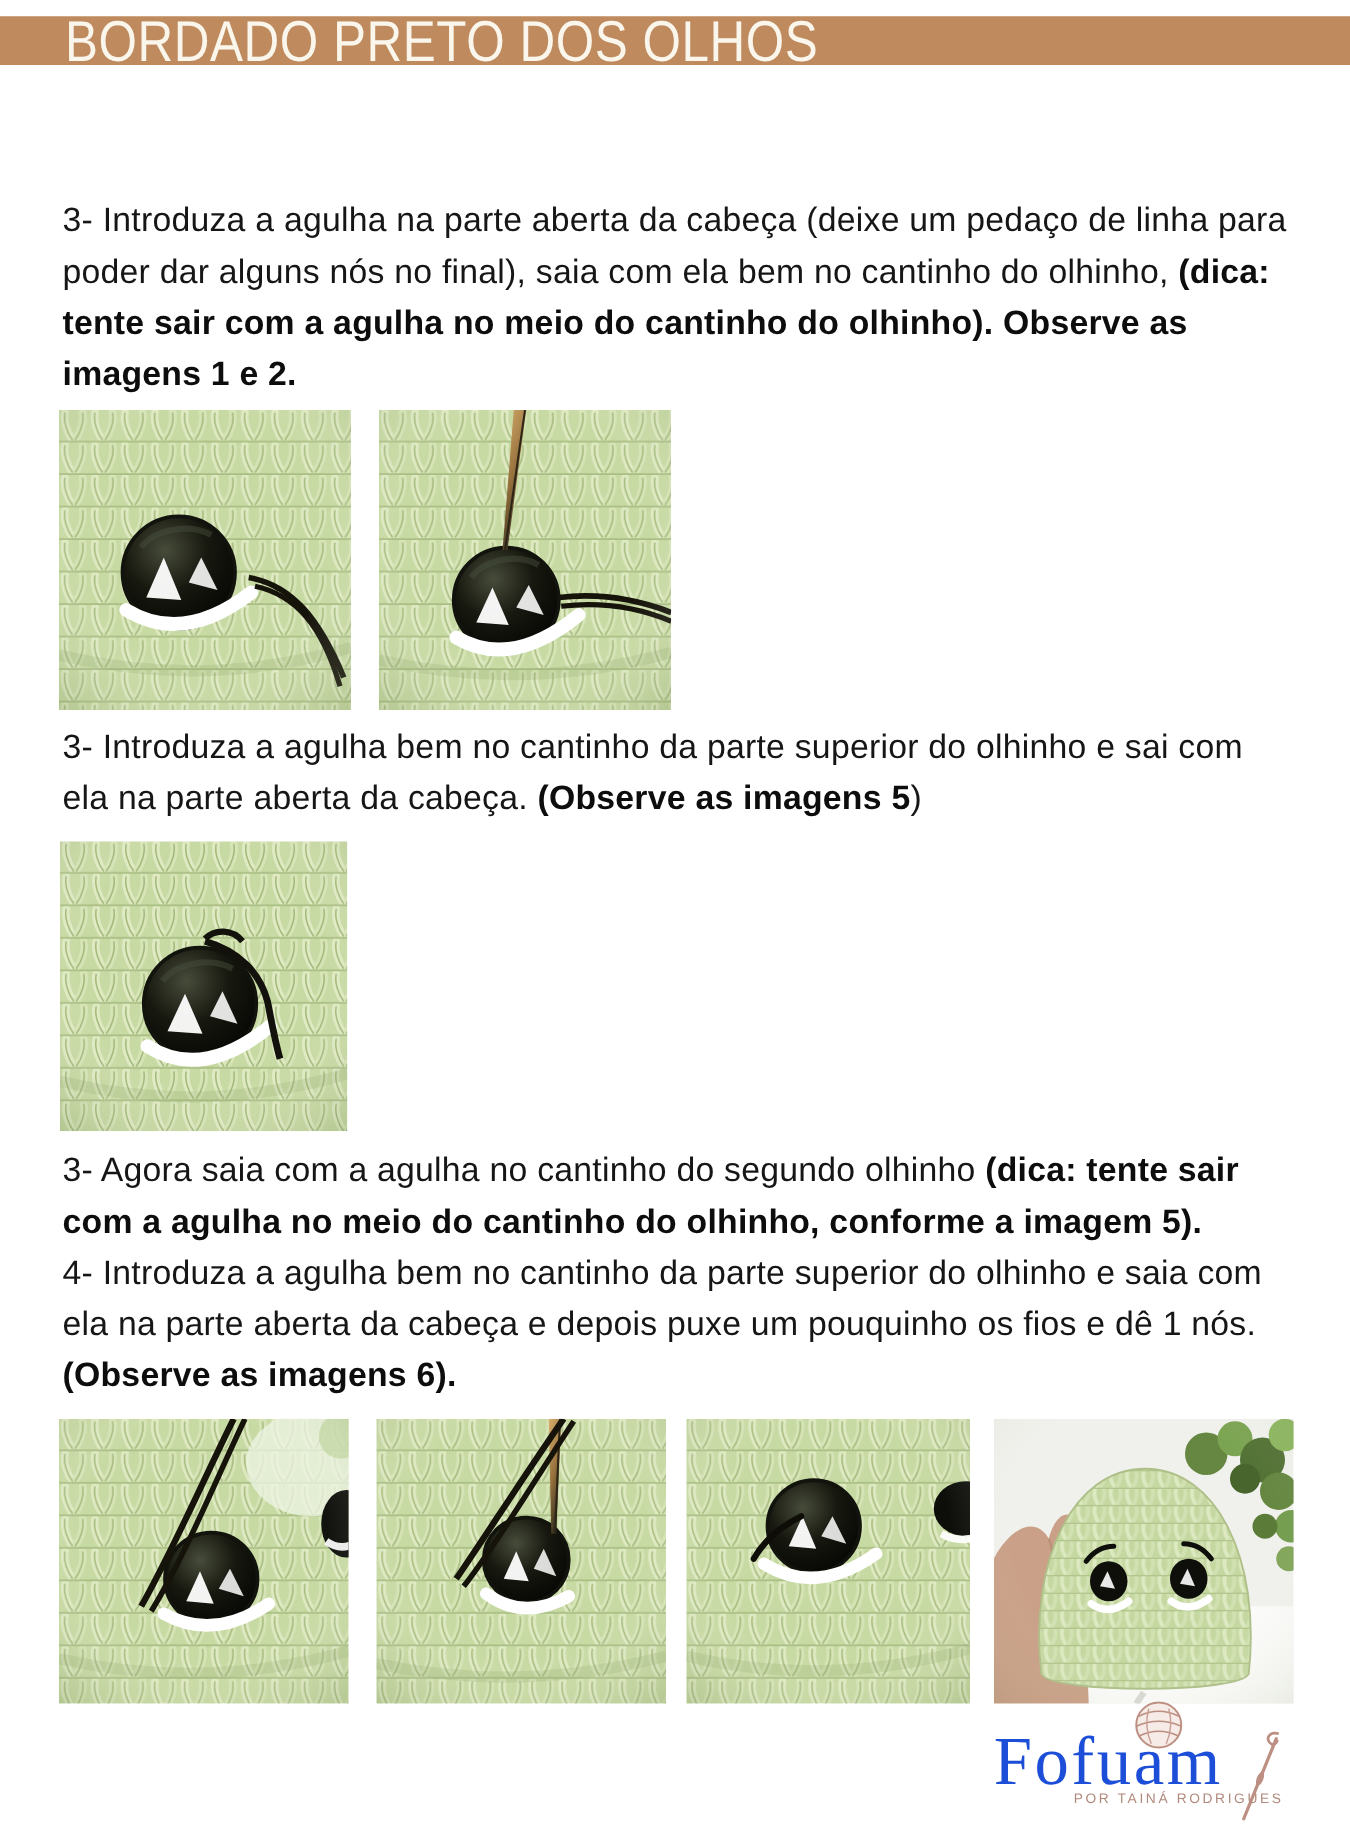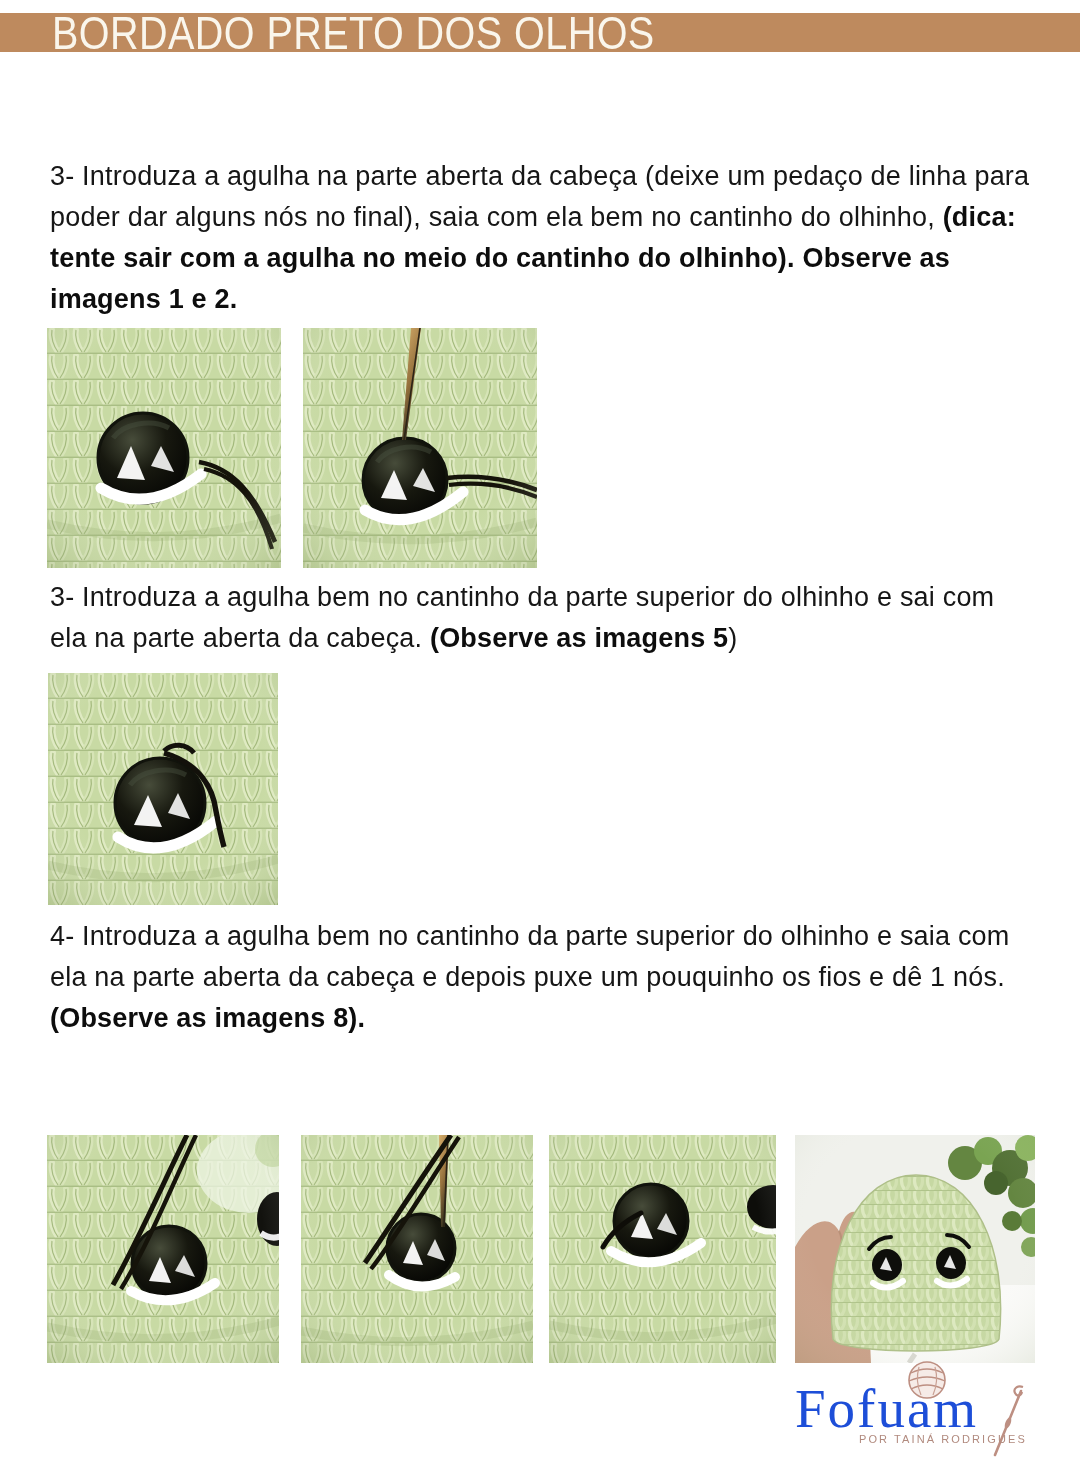--- a/index.html
+++ b/index.html
@@ -159,21 +159,22 @@
       <polygon points="120,140 130,120 142,146" fill="#ffffff" opacity=".88"></polygon>
       <path d="M82 112 C92 98 120 92 138 102" stroke="#4a5240" stroke-width="5" fill="none" opacity=".45"></path>
       <path d="M70 164 Q114 192 168 148" stroke="#ffffff" stroke-width="11" fill="none" stroke-linecap="round"></path>
       <path d="M116 78 C124 70 138 70 146 80" stroke="#13110b" stroke-width="5" fill="none"></path>
       <path d="M116 80 C144 88 160 106 166 128 C170 148 172 160 176 174" stroke="#13110b" stroke-width="5.4" fill="none"></path>
       <rect width="230" height="232" fill="url(#vg)"></rect>
     </svg>
   </figure>
 
   <div class="para steps34">
-    <p><span>4- Introduza a agulha bem no cantinho da parte superior do olhinho e saia com ela na parte aberta da cabeça e depois puxe um pouquinho os fios e dê 1 nós. </span><strong>(Observe as imagens 8).</strong></p>
+    <p><span>3- Agora saia com a agulha no cantinho do segundo olhinho </span><strong>(dica: tente sair com a agulha no meio do cantinho do olhinho, conforme a imagem 5).</strong></p>
+    <p><span>4- Introduza a agulha bem no cantinho da parte superior do olhinho e saia com ela na parte aberta da cabeça e depois puxe um pouquinho os fios e dê 1 nós. </span><strong>(Observe as imagens 6).</strong></p>
   </div>
 
   <figure class="photo rowC pC1">
     <svg width="232" height="228" viewBox="0 0 232 228" aria-hidden="true">
       <rect width="232" height="228" fill="url(#cro)"></rect>
       <ellipse cx="202" cy="36" rx="52" ry="42" fill="#eef4e4" opacity=".75"></ellipse>
       <circle cx="226" cy="14" r="18" fill="#b6cf8e" opacity=".55"></circle>
       <ellipse cx="230" cy="84" rx="20" ry="27" fill="#12120e"></ellipse>
       <path d="M214 98 Q228 108 242 96" stroke="#ffffff" stroke-width="6" fill="none" opacity=".92"></path>
       <path d="M0 192 Q116 218 232 186" stroke="#87a05e" stroke-width="9" fill="none" opacity=".2"></path>

